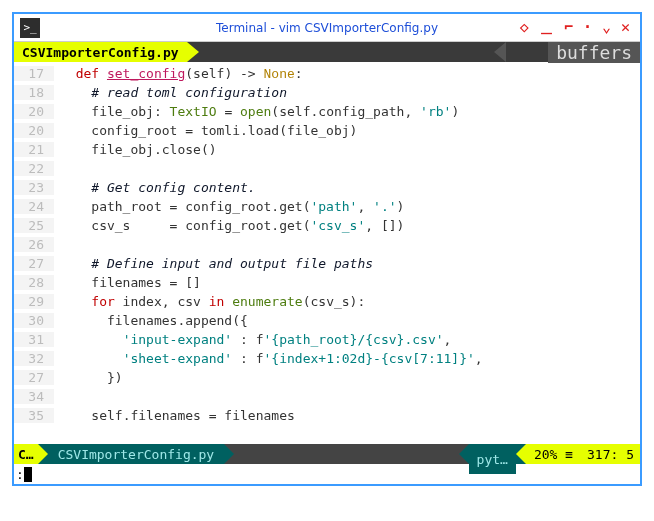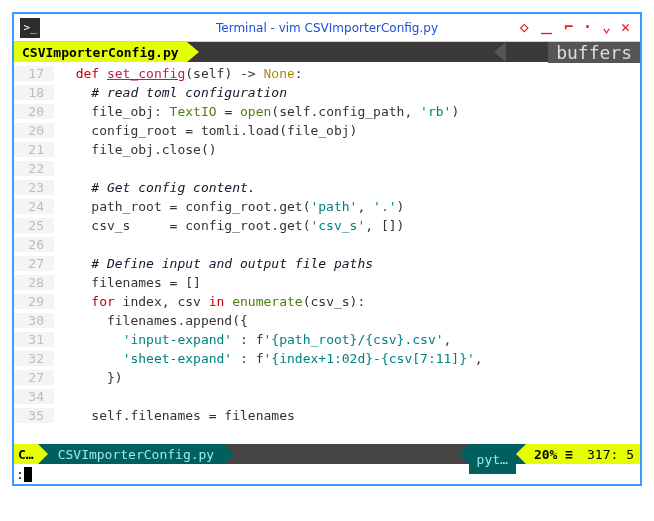--- a/index.html
+++ b/index.html
@@ -170,21 +170,21 @@
     padding:15px 8px;display:flex;align-items:center;
   }
   .sb-sep4 {
     width:0;height:0;
     border-top:10px solid transparent;
     border-bottom:10px solid transparent;
     border-right:10px solid #e6ff00;
     background:#006060;
   }
   .sb-pct {
-    background:#e6ff00;color:#000;font-weight:bold;
+    background:#e6ff00;color:#000;font-weight:normal;
     padding:0 8px;display:flex;align-items:center;
   }
   .sb-pos {
     background:#e6ff00;color:#000;font-weight:normal;
     padding:0 6px;display:flex;align-items:center;
   }
   .cmdline {
     height: 20px;
     background: #fff;
     color: #000;

